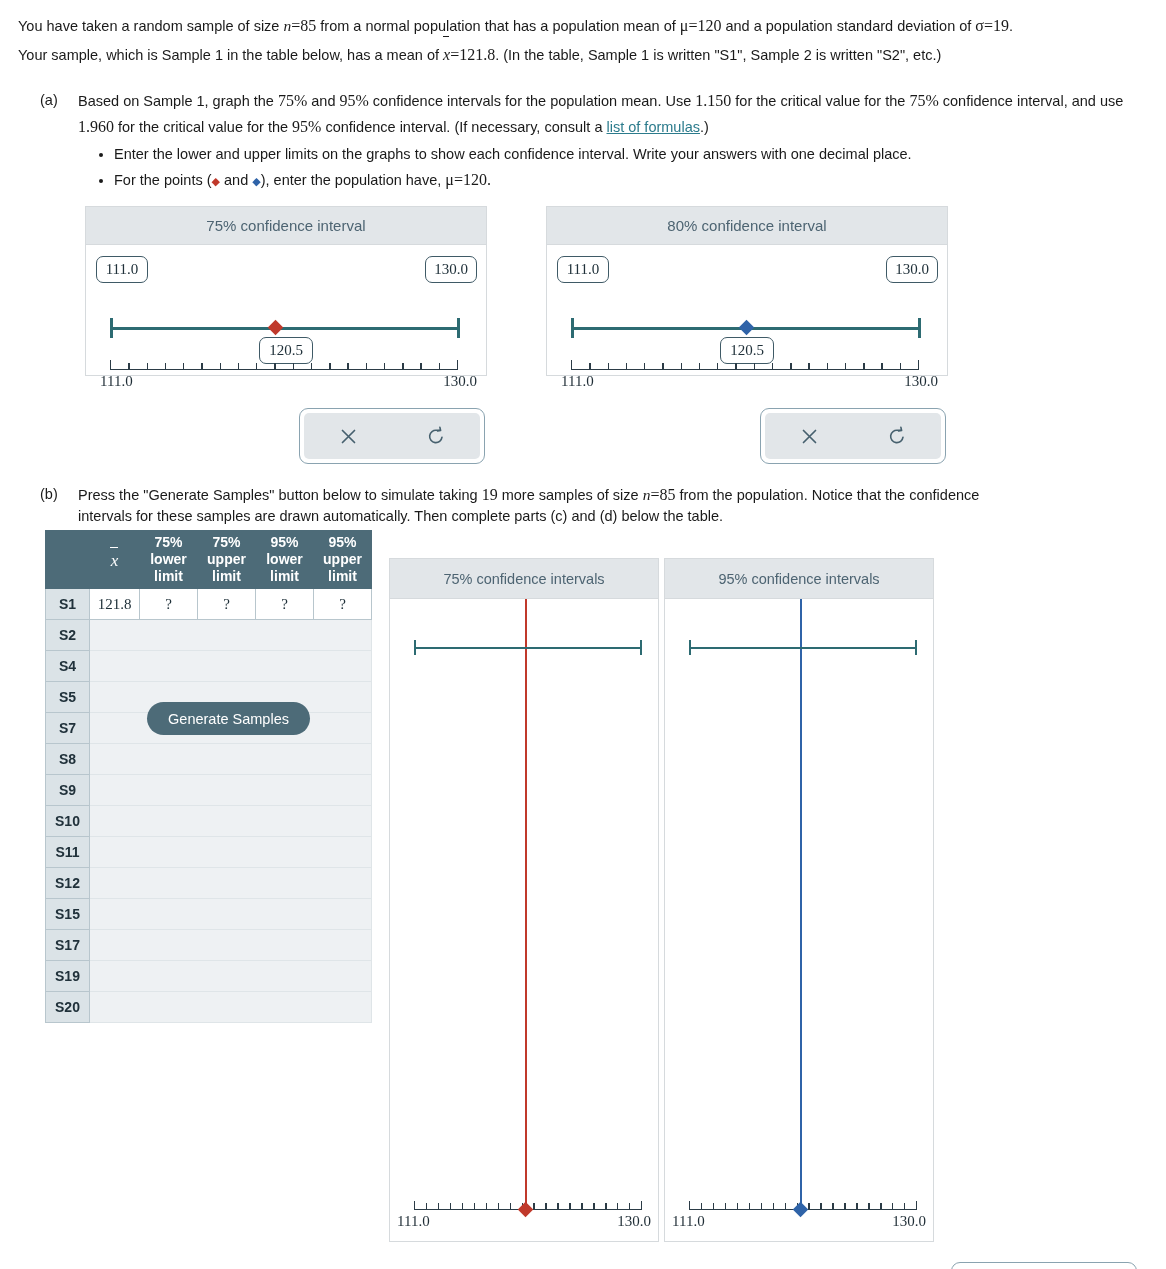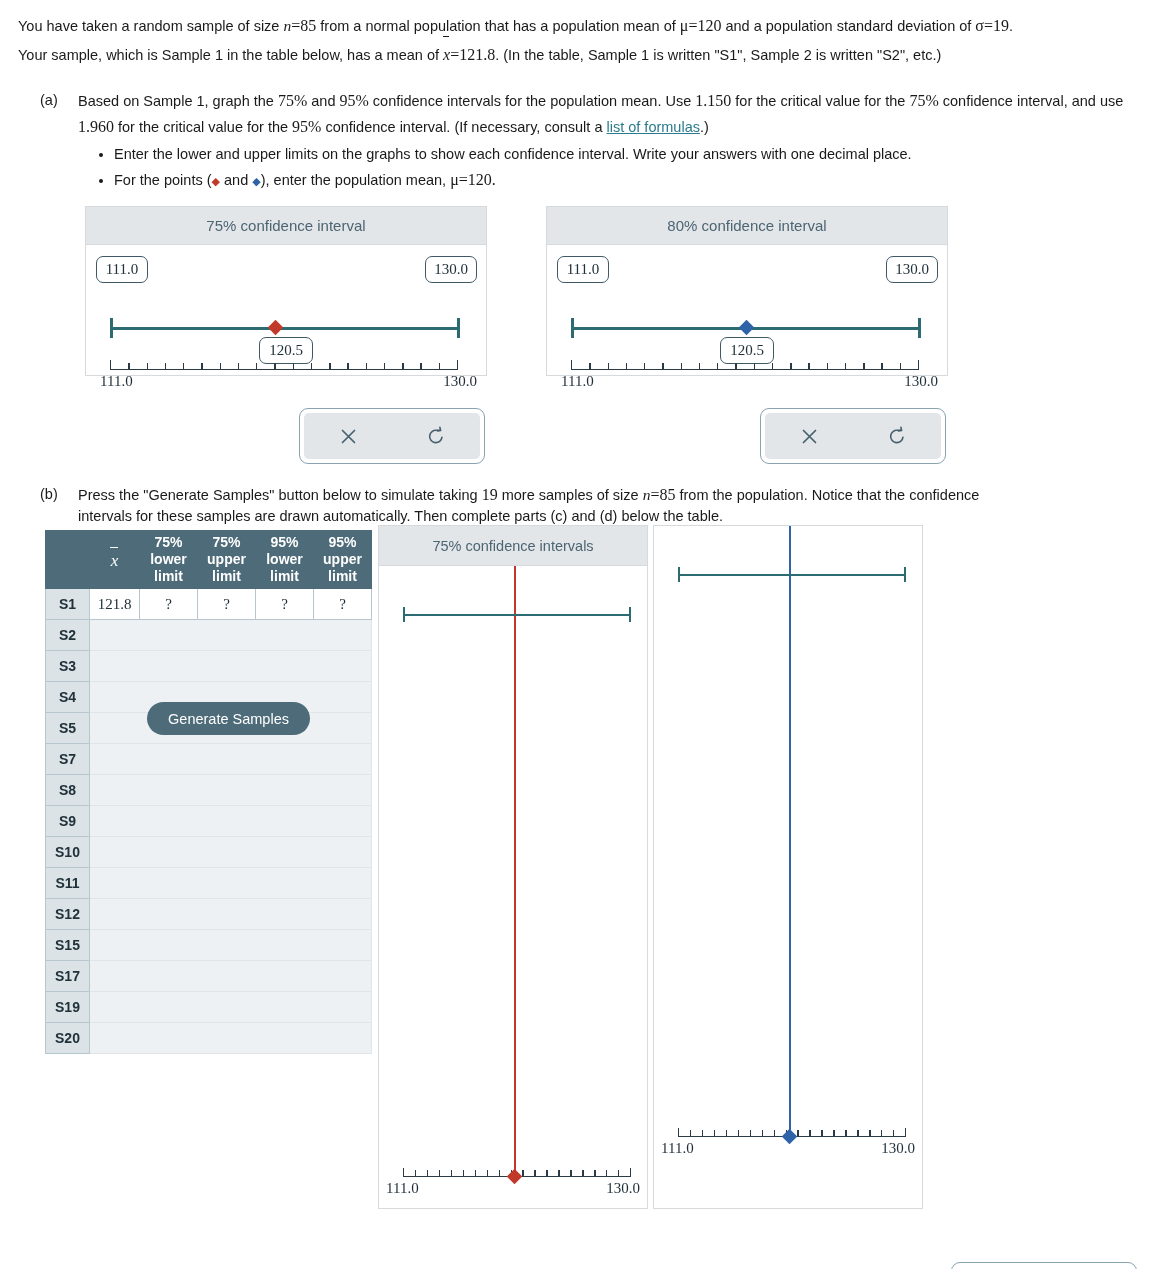--- a/index.html
+++ b/index.html
@@ -227,25 +227,26 @@
     border: none;
     border-radius: 17px;
     font-family: "Liberation Sans", sans-serif;
     font-size: 14.5px;
     cursor: pointer;
   }
 
   
   .ci-panel {
     position: absolute;
-    top: 525px;
+    top: 558px;
     width: 270px;
     height: 684px;
     background: #ffffff;
     border: 1px solid #d6dadd;
+    margin-left: 11px;
   }
   .ci-panel.p75 { left: 378px; }
   .ci-panel.p95 { left: 653px; }
   .ci-panel-head {
     height: 40px;
     background: #e2e6e9;
     border-bottom: 1px solid #d6dadd;
     display: flex; align-items: center; justify-content: center;
     color: #4d6472;
     font-size: 14.5px;
@@ -288,21 +289,21 @@
 
   <div class="part-a">
     <span class="part-label">(a)</span>
     <div class="part-body">
       <span>Based on Sample 1, graph the </span><span class="mathnum">75%</span><span> and </span><span class="mathnum">95%</span><span> confidence intervals for the population mean. Use </span><span class="mathnum">1.150</span><span> for the critical value for the </span><span class="mathnum">75%</span><span> confidence interval, and use </span><span class="mathnum">1.960</span><span> for the critical value for the </span><span class="mathnum">95%</span><span> confidence interval. (If necessary, consult a </span><a href="#" class="formula-link">list of formulas</a><span>.)</span>
     </div>
   </div>
 
   <ul class="bullets">
     <li>Enter the lower and upper limits on the graphs to show each confidence interval. Write your answers with one decimal place.</li>
-    <li><span>For the points (</span><span class="dia-red">◆</span><span> and </span><span class="dia-blue">◆</span><span>), enter the population mean, </span><span class="mathsym">μ</span><span class="mathsym">=</span><span class="mathnum">120.</span></li>
+    <li><span>For the points (</span><span class="dia-red">◆</span><span> and </span><span class="dia-blue">◆</span><span>), enter the population have, </span><span class="mathsym">μ</span><span class="mathsym">=</span><span class="mathnum">120.</span></li>
   </ul>
 
   <div class="ci-card left">
     <div class="ci-card-head">75% confidence interval</div>
     <div class="ci-plot">
       <div class="limit-box" style="left:10px; top:11px;">111.0</div>
       <div class="limit-box" style="right:9px; top:11px;">130.0</div>
 
       <div class="ci-bar" style="left:24px; top:82px; width:350px;"></div>
       <div class="ci-cap" style="left:24px; top:73px;"></div>
@@ -455,24 +456,20 @@
           <td class="val">?</td>
           <td class="val">?</td>
           <td class="val">?</td>
           <td class="val">?</td>
         </tr>
         <tr>
           <td class="rowlbl">S2</td>
           <td class="blank" colspan="5"></td>
         </tr>
         <tr>
-          <td class="rowlbl">S3</td>
-          <td class="blank" colspan="5"></td>
-        </tr>
-        <tr>
           <td class="rowlbl">S4</td>
           <td class="blank" colspan="5"></td>
         </tr>
         <tr>
           <td class="rowlbl">S5</td>
           <td class="blank" colspan="5"></td>
         </tr>
         <tr>
           <td class="rowlbl">S7</td>
           <td class="blank" colspan="5"></td>
@@ -551,20 +548,21 @@
           <div class="axis-tick" style="left: 239.053px; top: 604px; height: 6px;"></div>
           <div class="axis-tick" style="left: 251px; top: 604px; height: 6px;"></div>
         </div>
       <div class="mk-diamond red" style="left:130px; top:605px;"></div>
       <div class="axis-lbl" style="left:7px; top:614px;">111.0</div>
       <div class="axis-lbl" style="right:7px; top:614px;">130.0</div>
     </div>
   </div>
 
   <div class="ci-panel p95">
+    <div class="ci-panel-head">95% confidence intervals</div>
     <div class="ci-panel-body">
       <div class="vline blue" style="left:135px; height:610px;"></div>
       <div class="row-bar" style="left:24px; top:48px; width:228px;"></div>
       <div class="row-cap" style="left:24px; top:41px;"></div>
       <div class="row-cap" style="left:250px; top:41px;"></div>
 
       <div class="axis-line" style="left:24px; top:610px; width:228px;"></div>
       <div class="axis-endtick" style="left:24px; top:602px; height:8px;"></div>
       <div class="axis-endtick" style="left:250.6px; top:602px; height:8px;"></div>
       <div class="panel-ticks-95">

